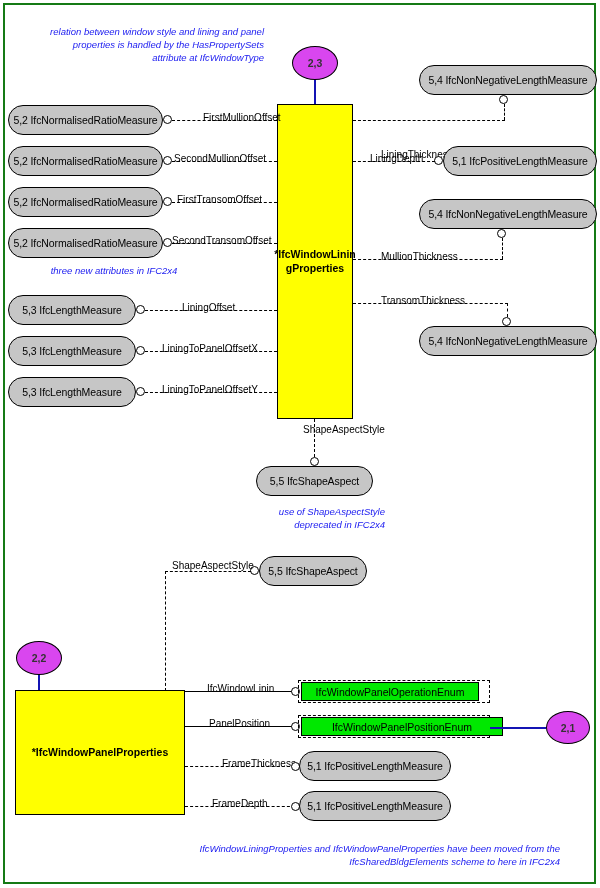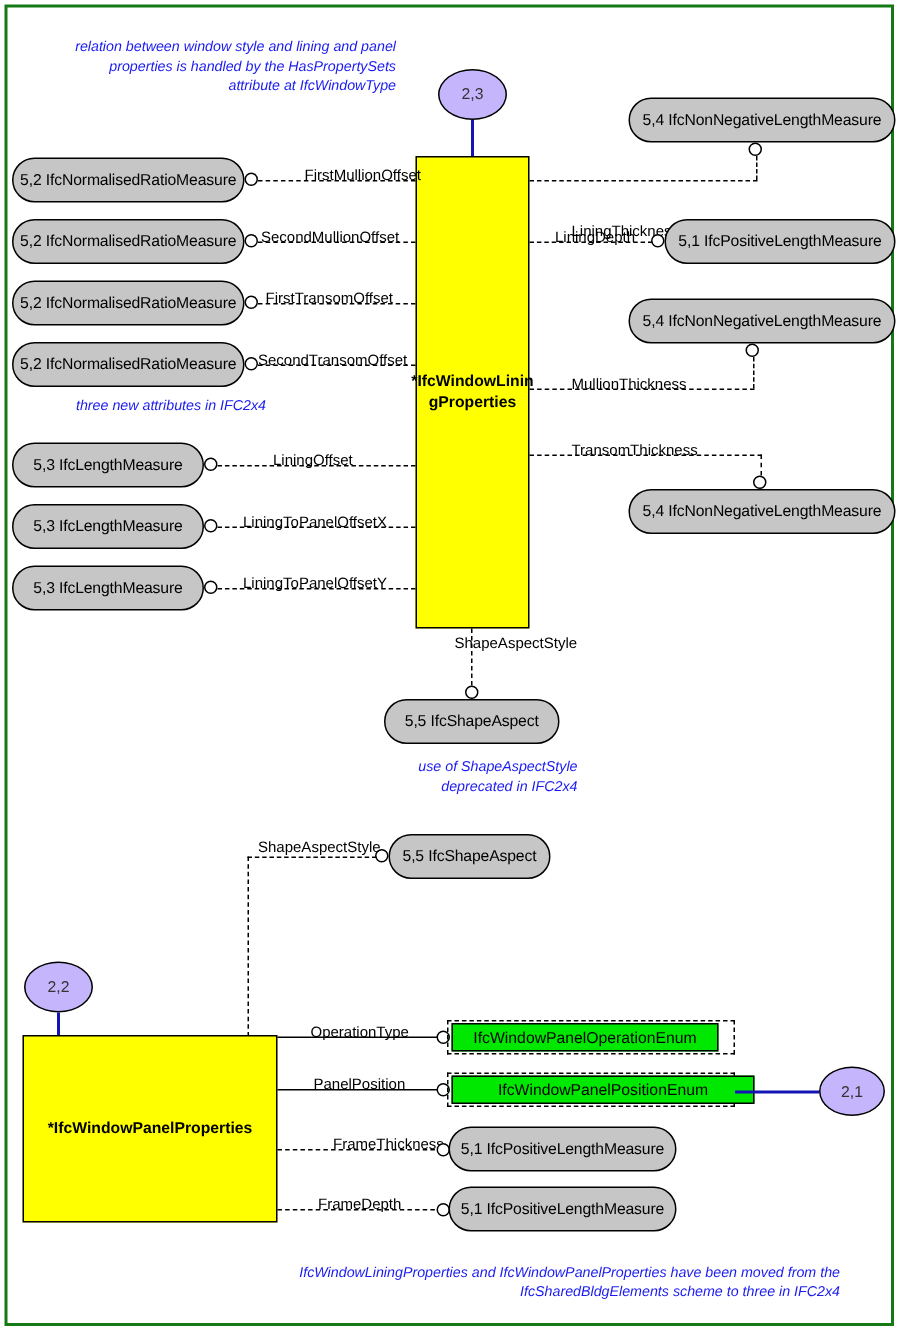--- a/index.html
+++ b/index.html
@@ -17,22 +17,22 @@
   .node{
     position:absolute;box-sizing:border-box;
     display:flex;align-items:center;justify-content:center;
     text-align:center;color:#000;
   }
   .rounded{
     background:#c6c6c6;border:1.5px solid #000;border-radius:22px;
     font-size:10.5px;letter-spacing:-0.1px;
   }
   .ellipse{
-    background:#c4b5fd;border:1.5px solid #000;border-radius:50%/50%;
-    font-size:10.5px;color:#333;
+    background:#d946ef;border:1.5px solid #000;border-radius:50%/50%;
+    font-size:10.5px;color:#333;font-weight:bold;
   }
   .entity{
     background:#ffff00;border:1.6px solid #000;
     font-size:10.5px;font-weight:bold;line-height:1.25;
     padding:0 6px;
   }
   .enum-outer{
     position:absolute;box-sizing:border-box;
     border:1.5px dashed #000;background:transparent;
   }
@@ -184,21 +184,21 @@
   <div class="ln v-dash" style="left:165px;top:571px;height:120px;"></div>
 
   <div class="node ellipse" style="left:16px;top:641px;width:46px;height:34px;">2,2</div>
   <div class="ln v-blue" style="left:38px;top:675px;height:16px;"></div>
 
   <div class="node entity" style="left:15px;top:690px;width:170px;height:125px;">
     <span>*IfcWindowPanelProperties</span>
   </div>
 
   <div class="ln h-sol" style="left:185px;top:691px;width:110px;"></div>
-  <div class="attr" style="left:207px;top:683px;">OperationType</div>
+  <div class="attr" style="left:207px;top:683px;">IfcWindowLinin</div>
   <div class="dot" style="left:291px;top:687px;"></div>
   <div class="enum-outer" style="left:298px;top:680px;width:192px;height:23px;"></div>
   <div class="enum-inner" style="left:301px;top:682px;width:178px;height:19px;text-align:right;">
     <span>IfcWindowPanelOperationEnum</span>
   </div>
 
   <div class="ln h-sol" style="left:185px;top:726px;width:110px;"></div>
   <div class="attr" style="left:209px;top:718px;">PanelPosition</div>
   <div class="dot" style="left:291px;top:722px;"></div>
   <div class="enum-outer" style="left:298px;top:715px;width:192px;height:23px;"></div>
@@ -216,15 +216,15 @@
   </div>
 
   <div class="ln h-dash" style="left:185px;top:806px;width:110px;"></div>
   <div class="attr" style="left:212px;top:798px;">FrameDepth</div>
   <div class="dot" style="left:291px;top:802px;"></div>
   <div class="node rounded" style="left:299px;top:791px;width:152px;height:30px;">
     <span>5,1 IfcPositiveLengthMeasure</span>
   </div>
 
   <div class="note" style="left:40px;top:843px;width:520px;">IfcWindowLiningProperties and IfcWindowPanelProperties have been moved from the
-IfcSharedBldgElements scheme to three in IFC2x4</div>
+IfcSharedBldgElements scheme to here in IFC2x4</div>
 
 </div>
 
 </body></html>

